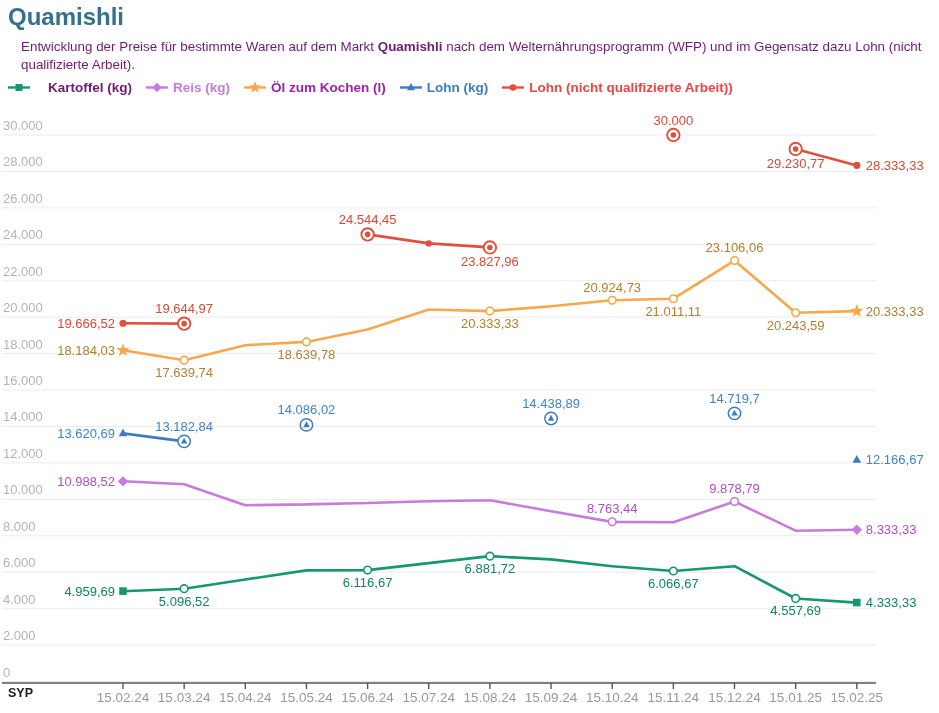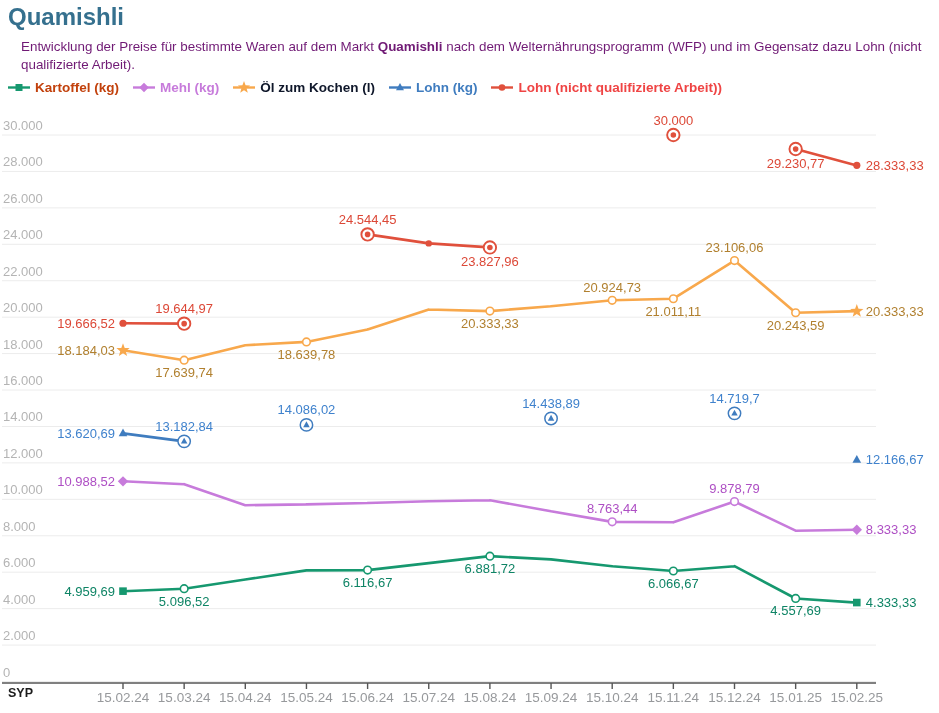--- a/index.html
+++ b/index.html
@@ -20,35 +20,35 @@
 
 <div class="page">
   <h1 class="title">Quamishli</h1>
   <p class="subtitle"><span>Entwicklung der Preise für bestimmte Waren auf dem Markt </span><b>Quamishli</b><span> nach dem Welternährungsprogramm (WFP) und im Gegensatz dazu Lohn (nicht qualifizierte Arbeit).</span></p>
   <div class="legend" id="legend">
       <span class="legend-item">
         <svg width="22" height="15">
           <line x1="0" y1="7.5" x2="22" y2="7.5" stroke="#16986F" stroke-width="2.4"></line>
           <rect x="7.504" y="4.004" width="6.992" height="6.992" fill="#16986F"></rect>
         </svg>
-        <span class="legend-label" style="color: #c2410c;">Kartoffel (kg)</span>
+        <span class="legend-label" style="color: #701a75; margin-left: 13px;">Kartoffel (kg)</span>
       </span>
       <span class="legend-item">
         <svg width="22" height="15">
           <line x1="0" y1="7.5" x2="22" y2="7.5" stroke="#C77BDB" stroke-width="2.4"></line>
           <path d="M11,2.7159999999999993 L15.784,7.5 L11,12.284 L6.215999999999999,7.5 Z" fill="#C77BDB"></path>
         </svg>
-        <span class="legend-label" style="color: rgb(199, 123, 219);">Mehl (kg)</span>
+        <span class="legend-label" style="color: rgb(199, 123, 219);">Reis (kg)</span>
       </span>
       <span class="legend-item">
         <svg width="22" height="15">
           <line x1="0" y1="7.5" x2="22" y2="7.5" stroke="#F8A84C" stroke-width="2.4"></line>
           <path d="M11.00,1.06L12.57,5.34L17.12,5.51L13.54,8.32L14.79,12.71L11.00,10.17L7.21,12.71L8.46,8.32L4.88,5.51L9.43,5.34Z" fill="#F8A84C"></path>
         </svg>
-        <span class="legend-label" style="color: #0f172a;">Öl zum Kochen (l)</span>
+        <span class="legend-label" style="color: #a21caf;">Öl zum Kochen (l)</span>
       </span>
       <span class="legend-item">
         <svg width="22" height="15">
           <line x1="0" y1="7.5" x2="22" y2="7.5" stroke="#3F7CBF" stroke-width="2.4"></line>
           <path d="M11,3.0839999999999996 L14.974400000000001,10.23792 L7.025599999999999,10.23792 Z" fill="#3F7CBF"></path>
         </svg>
         <span class="legend-label" style="color: rgb(63, 124, 191);">Lohn (kg)</span>
       </span>
       <span class="legend-item">
         <svg width="22" height="15">

